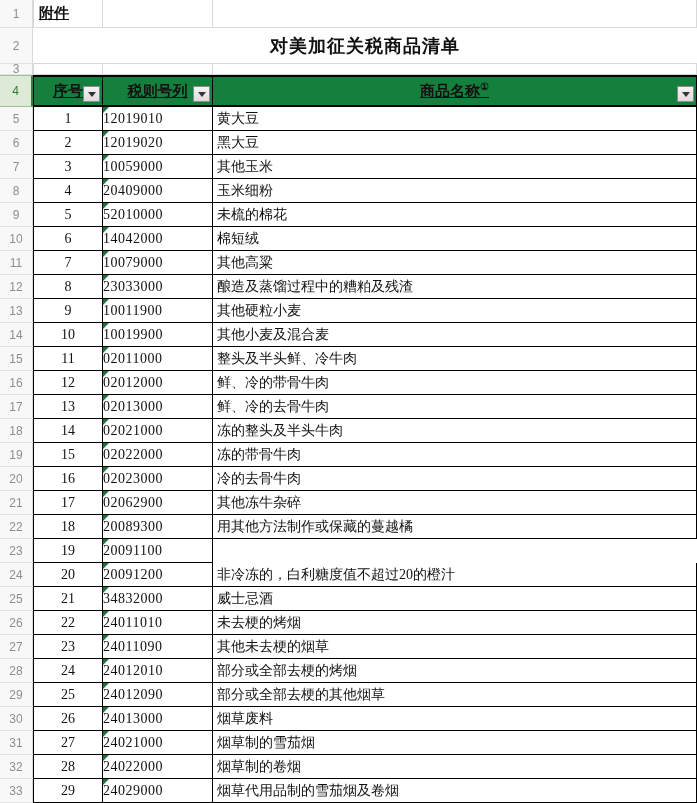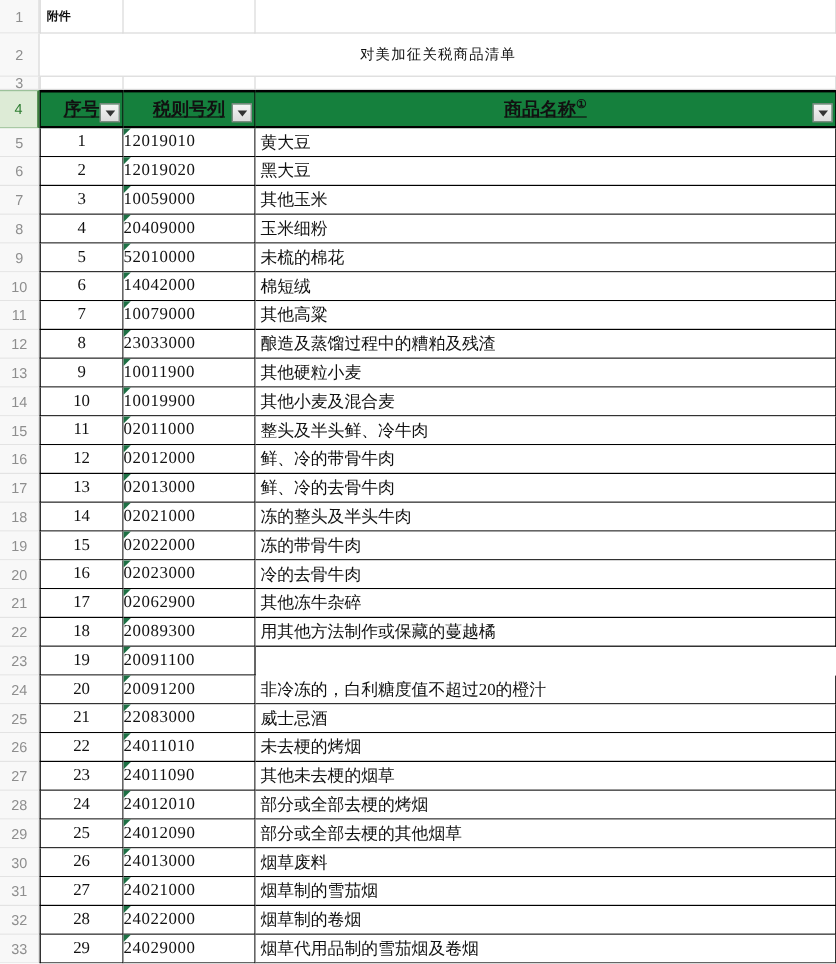--- a/index.html
+++ b/index.html
@@ -40,28 +40,29 @@
   
   .r1{height:28px;}
   .r2{height:36px;}
   .r3{height:11px;}
   .lite{
     border-right:1px solid #d9d9d9;
     border-bottom:1px solid #d9d9d9;
     display:flex;align-items:center;
   }
   .attach{
-    font-weight:bold;font-size:10px;padding-left:5px;
+    font-weight:bold;font-size:15px;padding-left:5px;
     border-left:1px solid #d9d9d9;
+    text-decoration:underline;
   }
   .titlecell{
     flex:1 1 auto;
     border-bottom:1px solid #d9d9d9;
     display:flex;align-items:center;justify-content:center;
-    font-size:12px;font-weight:normal;letter-spacing:1px;
+    font-size:18px;font-weight:bold;letter-spacing:1px;
   }
   .r3 .ca{border-left:1px solid #d9d9d9;}
 
   
   .r4{height:32px;}
   .hc{
     position:relative;
     background:#15803d;
     border-top:2px solid #000;
     border-bottom:2px solid #000;
@@ -351,21 +352,21 @@
           <span class="val">20091200</span>
         </div>
     <div class="dc cc">非冷冻的，白利糖度值不超过20的橙汁</div>
   </div>
 
   <div class="row dr">
     <div class="g">25</div>
     <div class="dc ca">21</div>
     <div class="dc cb">
           <span class="tri"></span>
-          <span class="val">22083000</span>
+          <span class="val">34832000</span>
         </div>
     <div class="dc cc">威士忌酒</div>
   </div>
 
   <div class="row dr">
     <div class="g">26</div>
     <div class="dc ca">22</div>
     <div class="dc cb">
           <span class="tri"></span>
           <span class="val">24011010</span>

